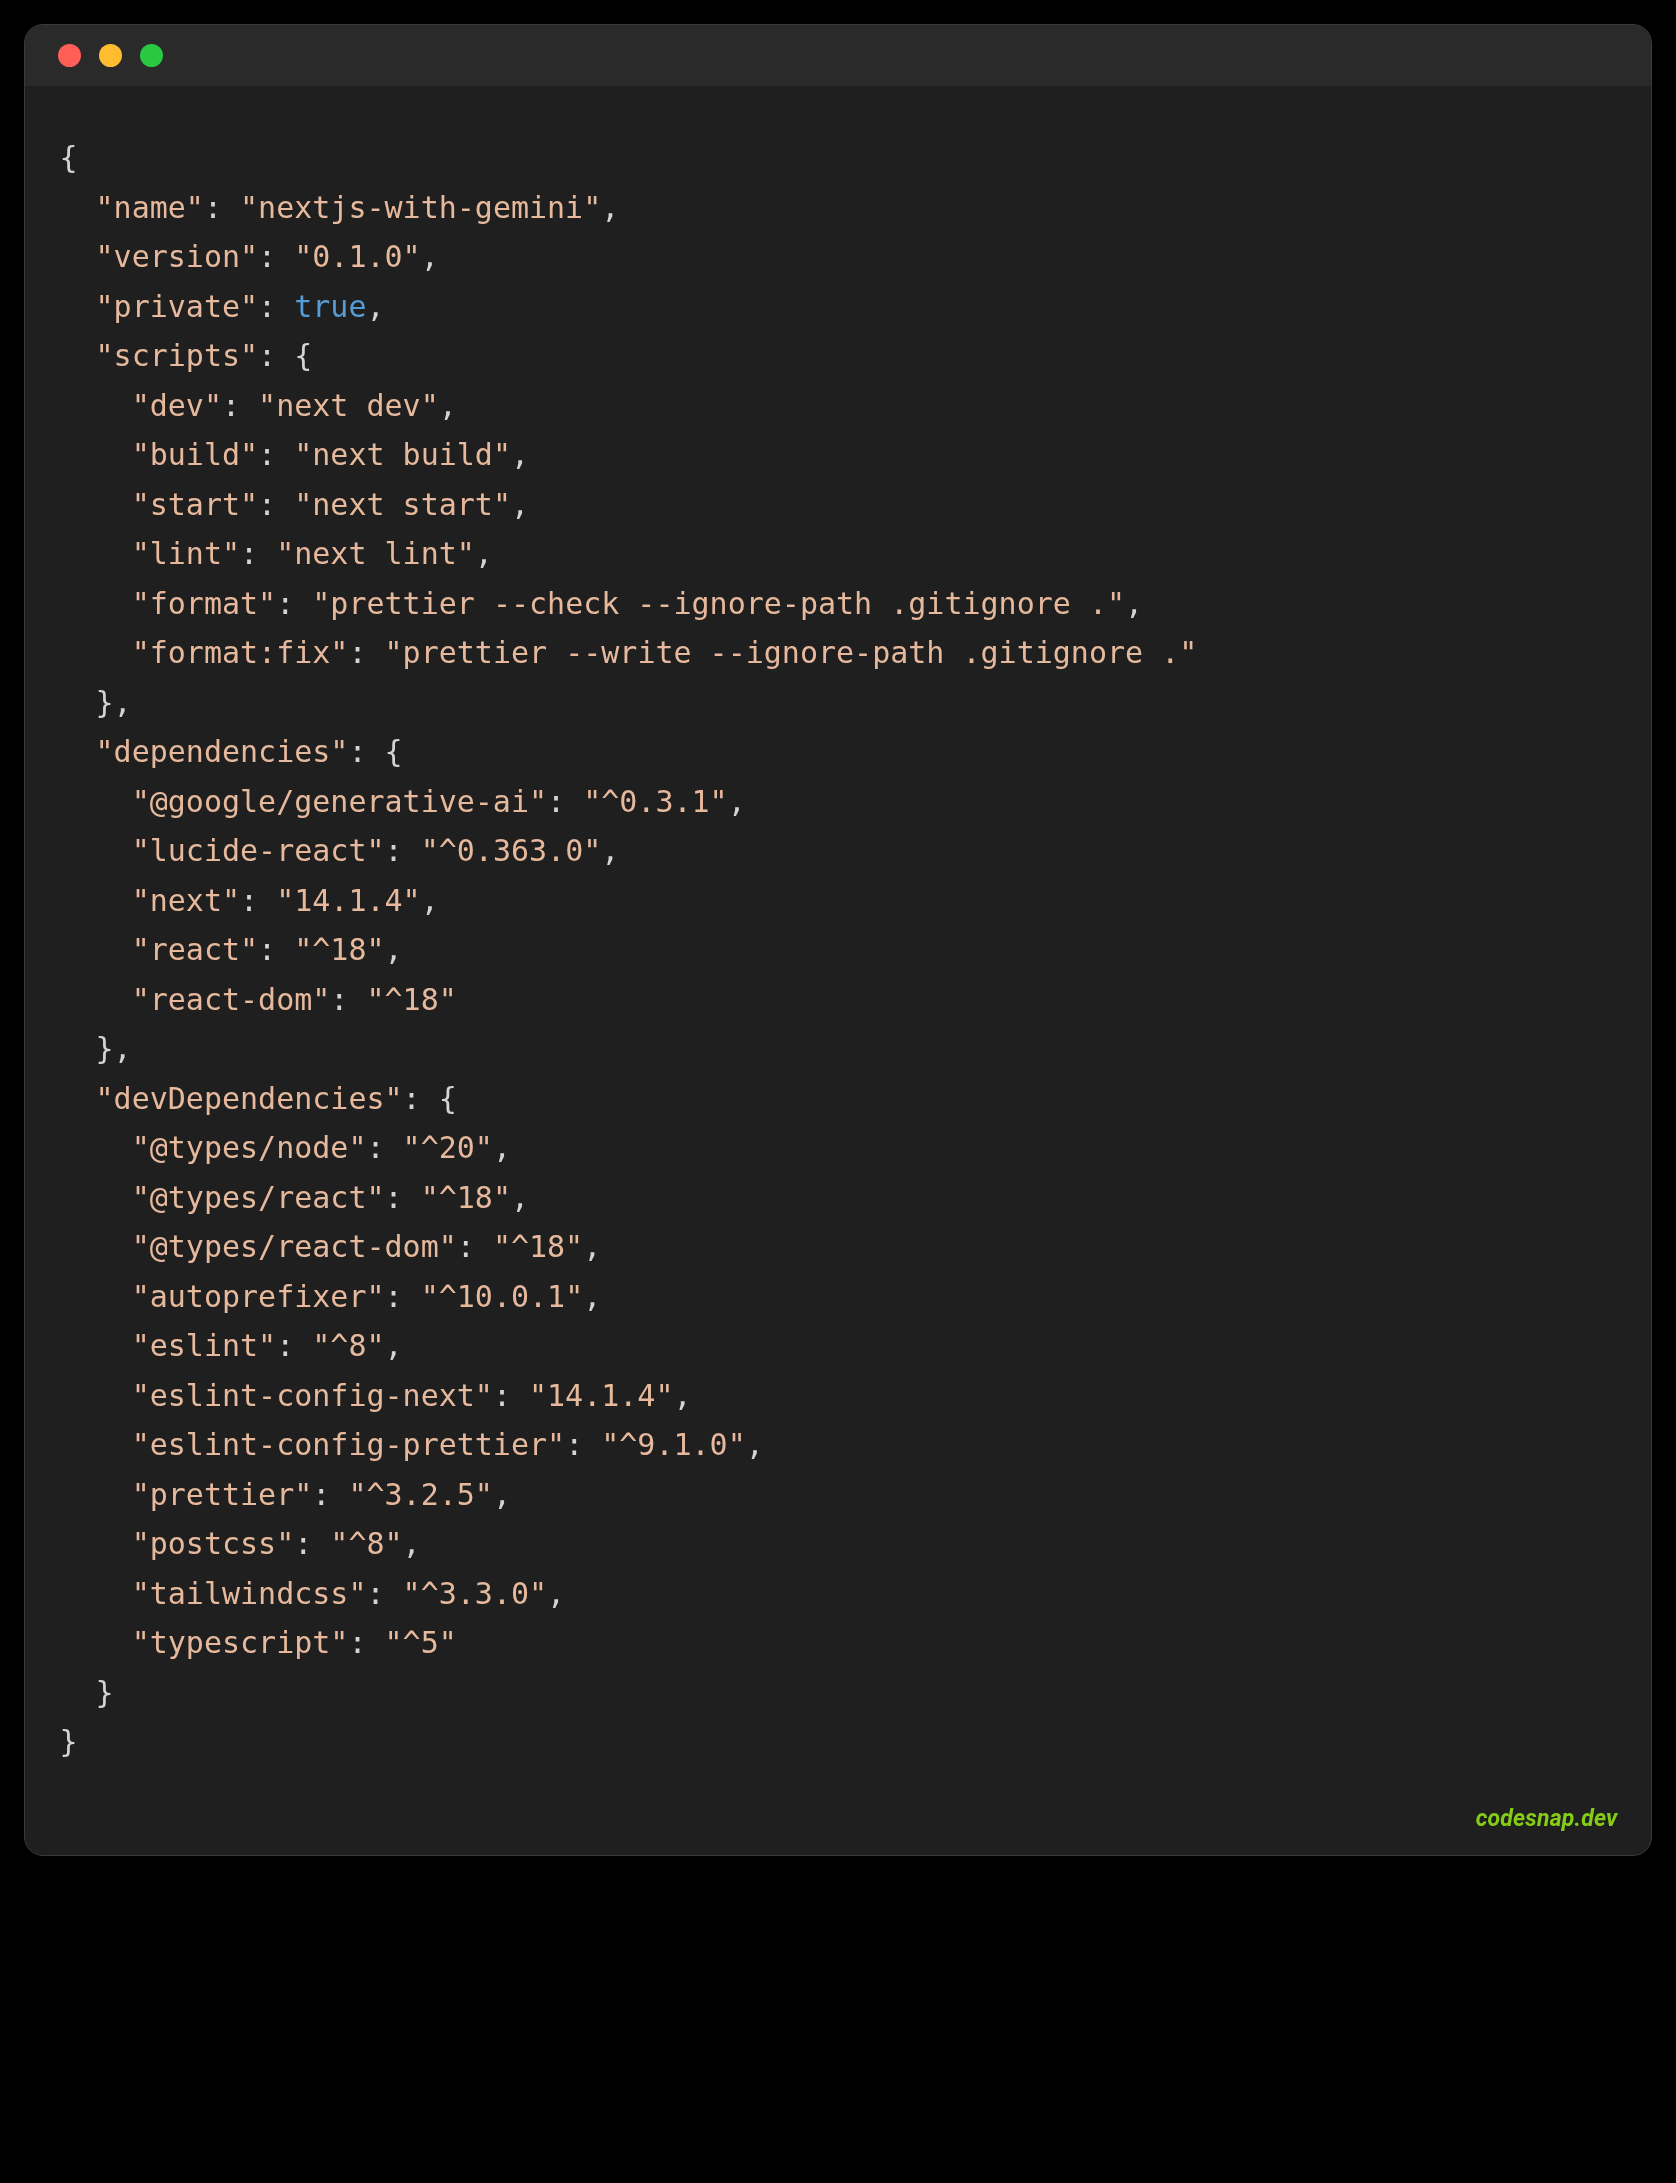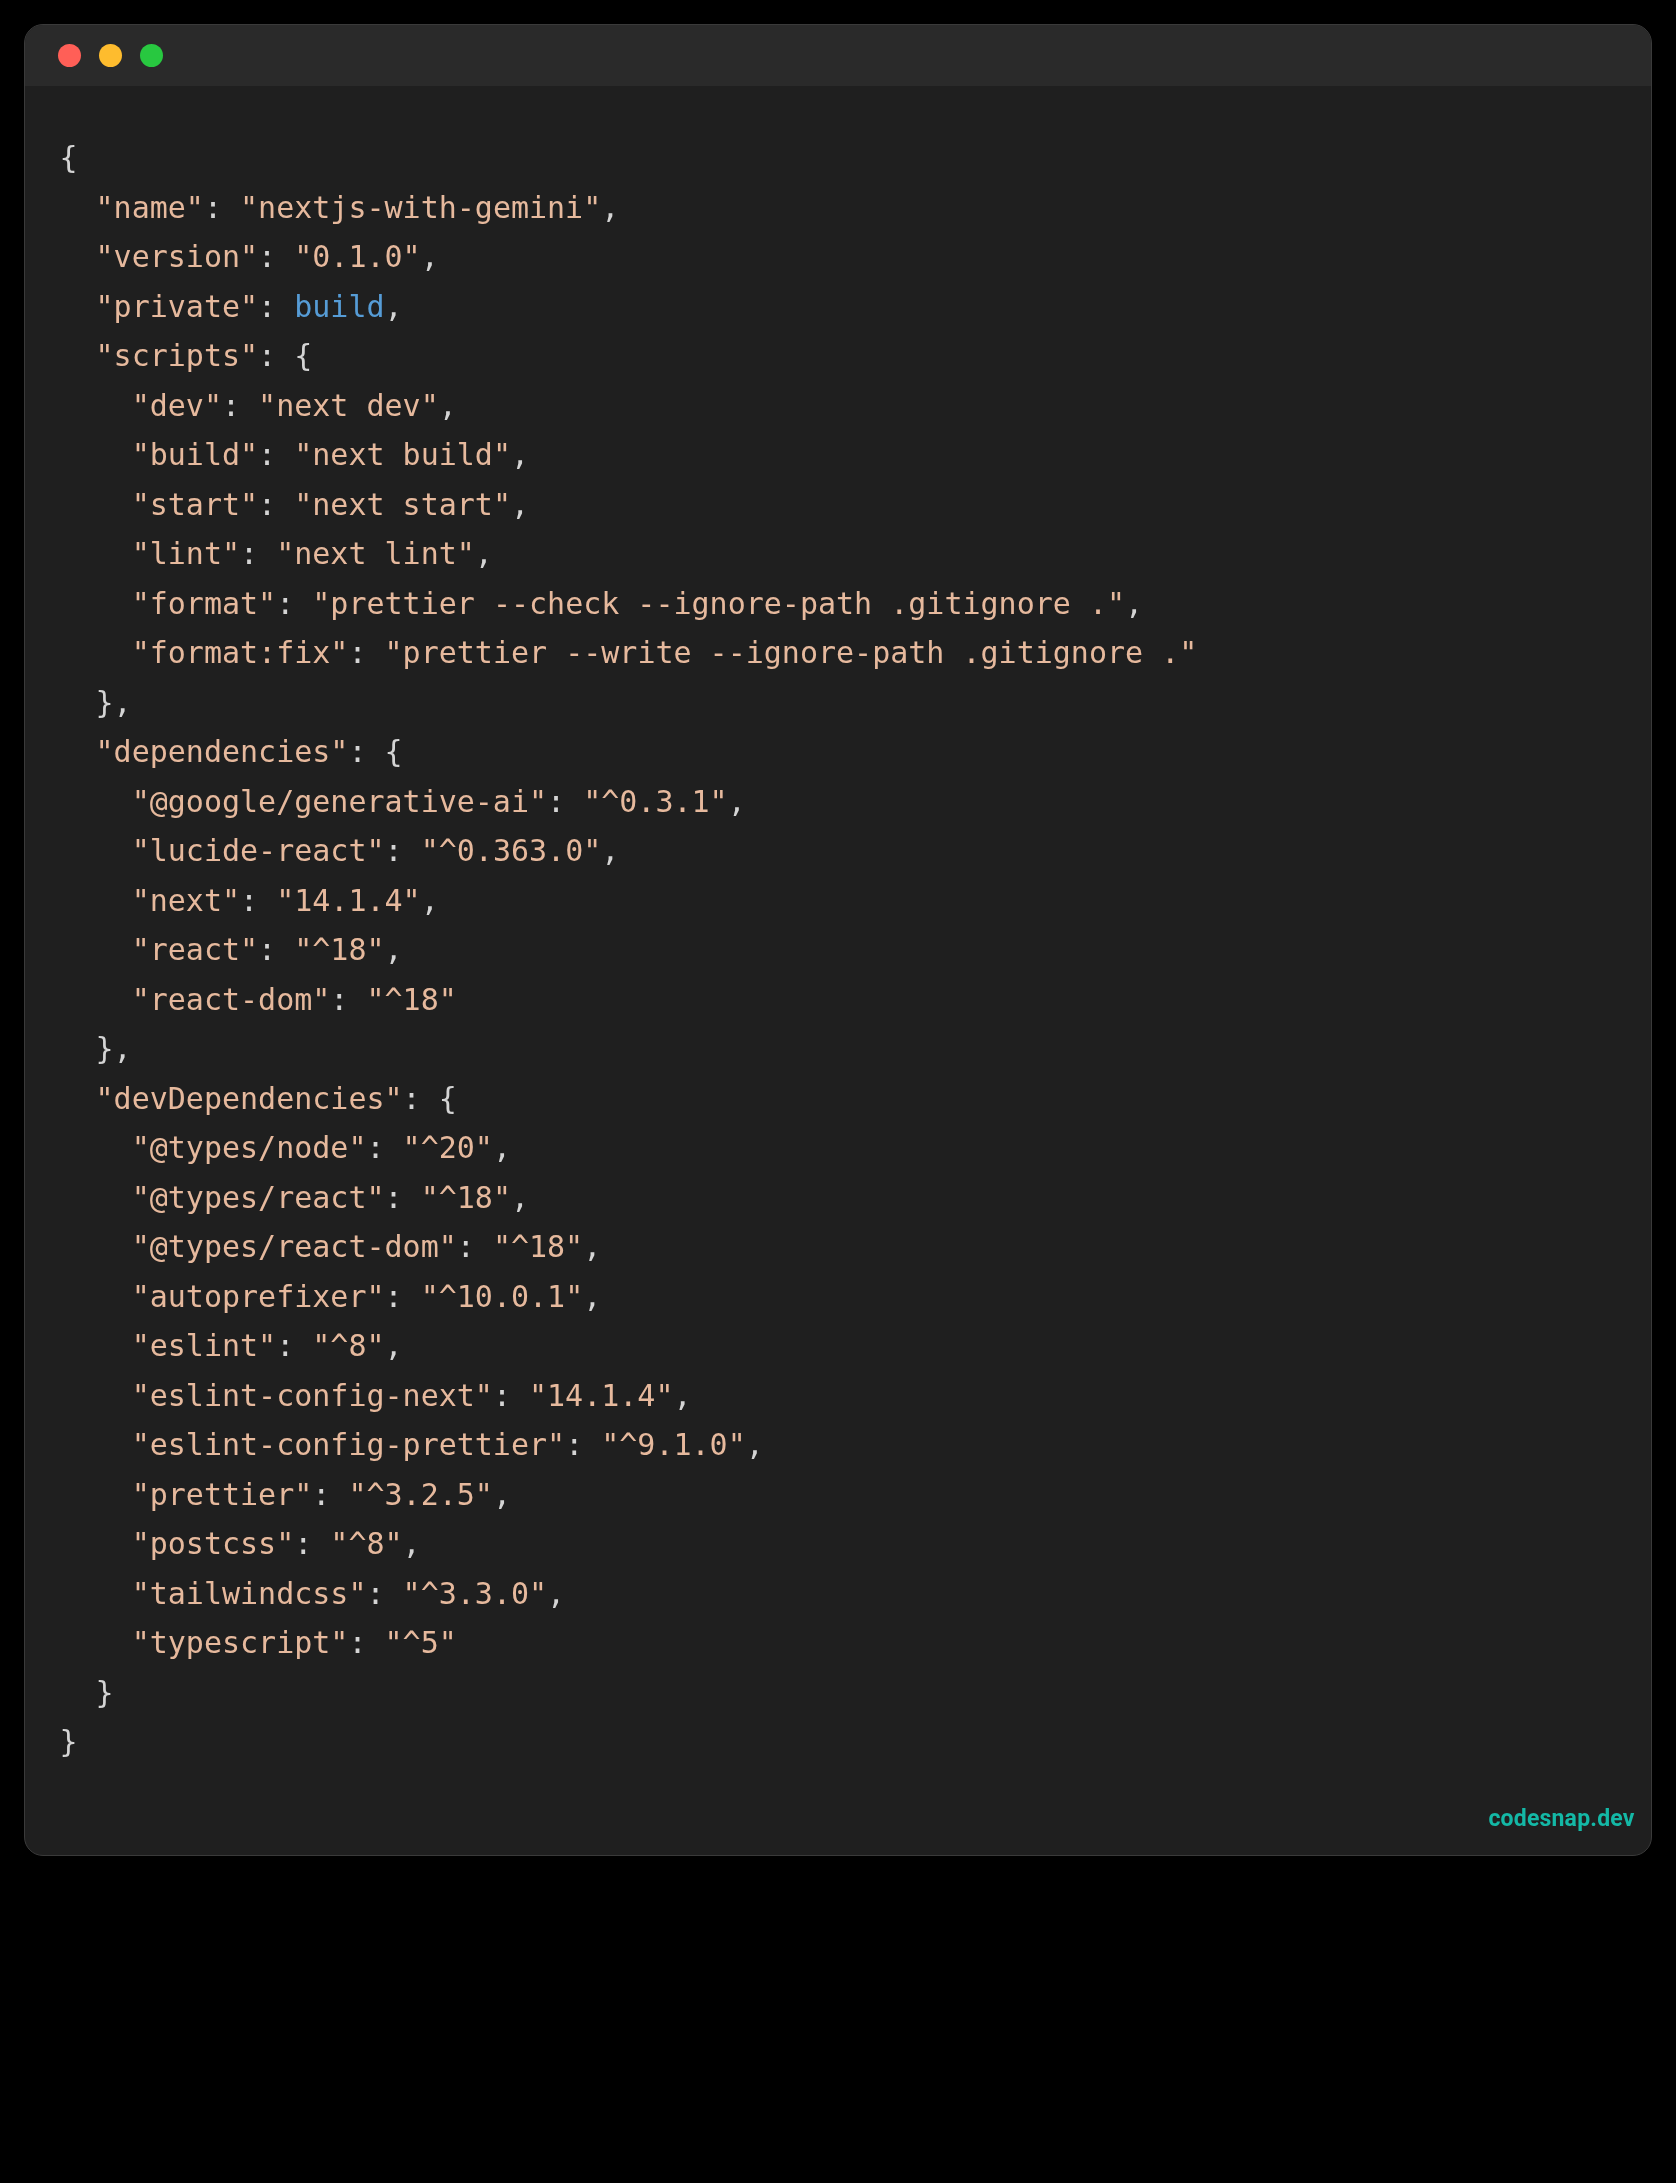--- a/index.html
+++ b/index.html
@@ -49,45 +49,46 @@
     white-space: pre;
     overflow: hidden;
   }
 
   .p  { color: #d4d4d4; }   
   .k  { color: #e6b99d; }   
   .s  { color: #e6b99d; }   
   .b  { color: #569cd6; }   
   .watermark {
     position: absolute;
-    right: 16px;
+    right: 33px;
     bottom: 23px;
     font-family: -apple-system, BlinkMacSystemFont, "Segoe UI", Roboto, Helvetica, Arial, sans-serif;
     font-weight: 700;
     font-size: 23px;
-    color: #14b8a6;
+    color: #84cc16;
     letter-spacing: 0.2px;
+    font-style: italic;
   }
 </style>
 </head>
 <body>
 
 <div class="frame">
   <div class="window">
 
     <div class="titlebar">
       <div class="dot red"></div>
       <div class="dot yellow"></div>
       <div class="dot green"></div>
     </div>
 
 <pre class="code"><span class="p">{</span>
   <span class="k">"name"</span><span class="p">: </span><span class="s">"nextjs-with-gemini"</span><span class="p">,</span>
   <span class="k">"version"</span><span class="p">: </span><span class="s">"0.1.0"</span><span class="p">,</span>
-  <span class="k">"private"</span><span class="p">: </span><span class="b">build</span><span class="p">,</span>
+  <span class="k">"private"</span><span class="p">: </span><span class="b">true</span><span class="p">,</span>
   <span class="k">"scripts"</span><span class="p">: {</span>
     <span class="k">"dev"</span><span class="p">: </span><span class="s">"next dev"</span><span class="p">,</span>
     <span class="k">"build"</span><span class="p">: </span><span class="s">"next build"</span><span class="p">,</span>
     <span class="k">"start"</span><span class="p">: </span><span class="s">"next start"</span><span class="p">,</span>
     <span class="k">"lint"</span><span class="p">: </span><span class="s">"next lint"</span><span class="p">,</span>
     <span class="k">"format"</span><span class="p">: </span><span class="s">"prettier --check --ignore-path .gitignore ."</span><span class="p">,</span>
     <span class="k">"format:fix"</span><span class="p">: </span><span class="s">"prettier --write --ignore-path .gitignore ."</span>
   <span class="p">},</span>
   <span class="k">"dependencies"</span><span class="p">: {</span>
     <span class="k">"@google/generative-ai"</span><span class="p">: </span><span class="s">"^0.3.1"</span><span class="p">,</span>

